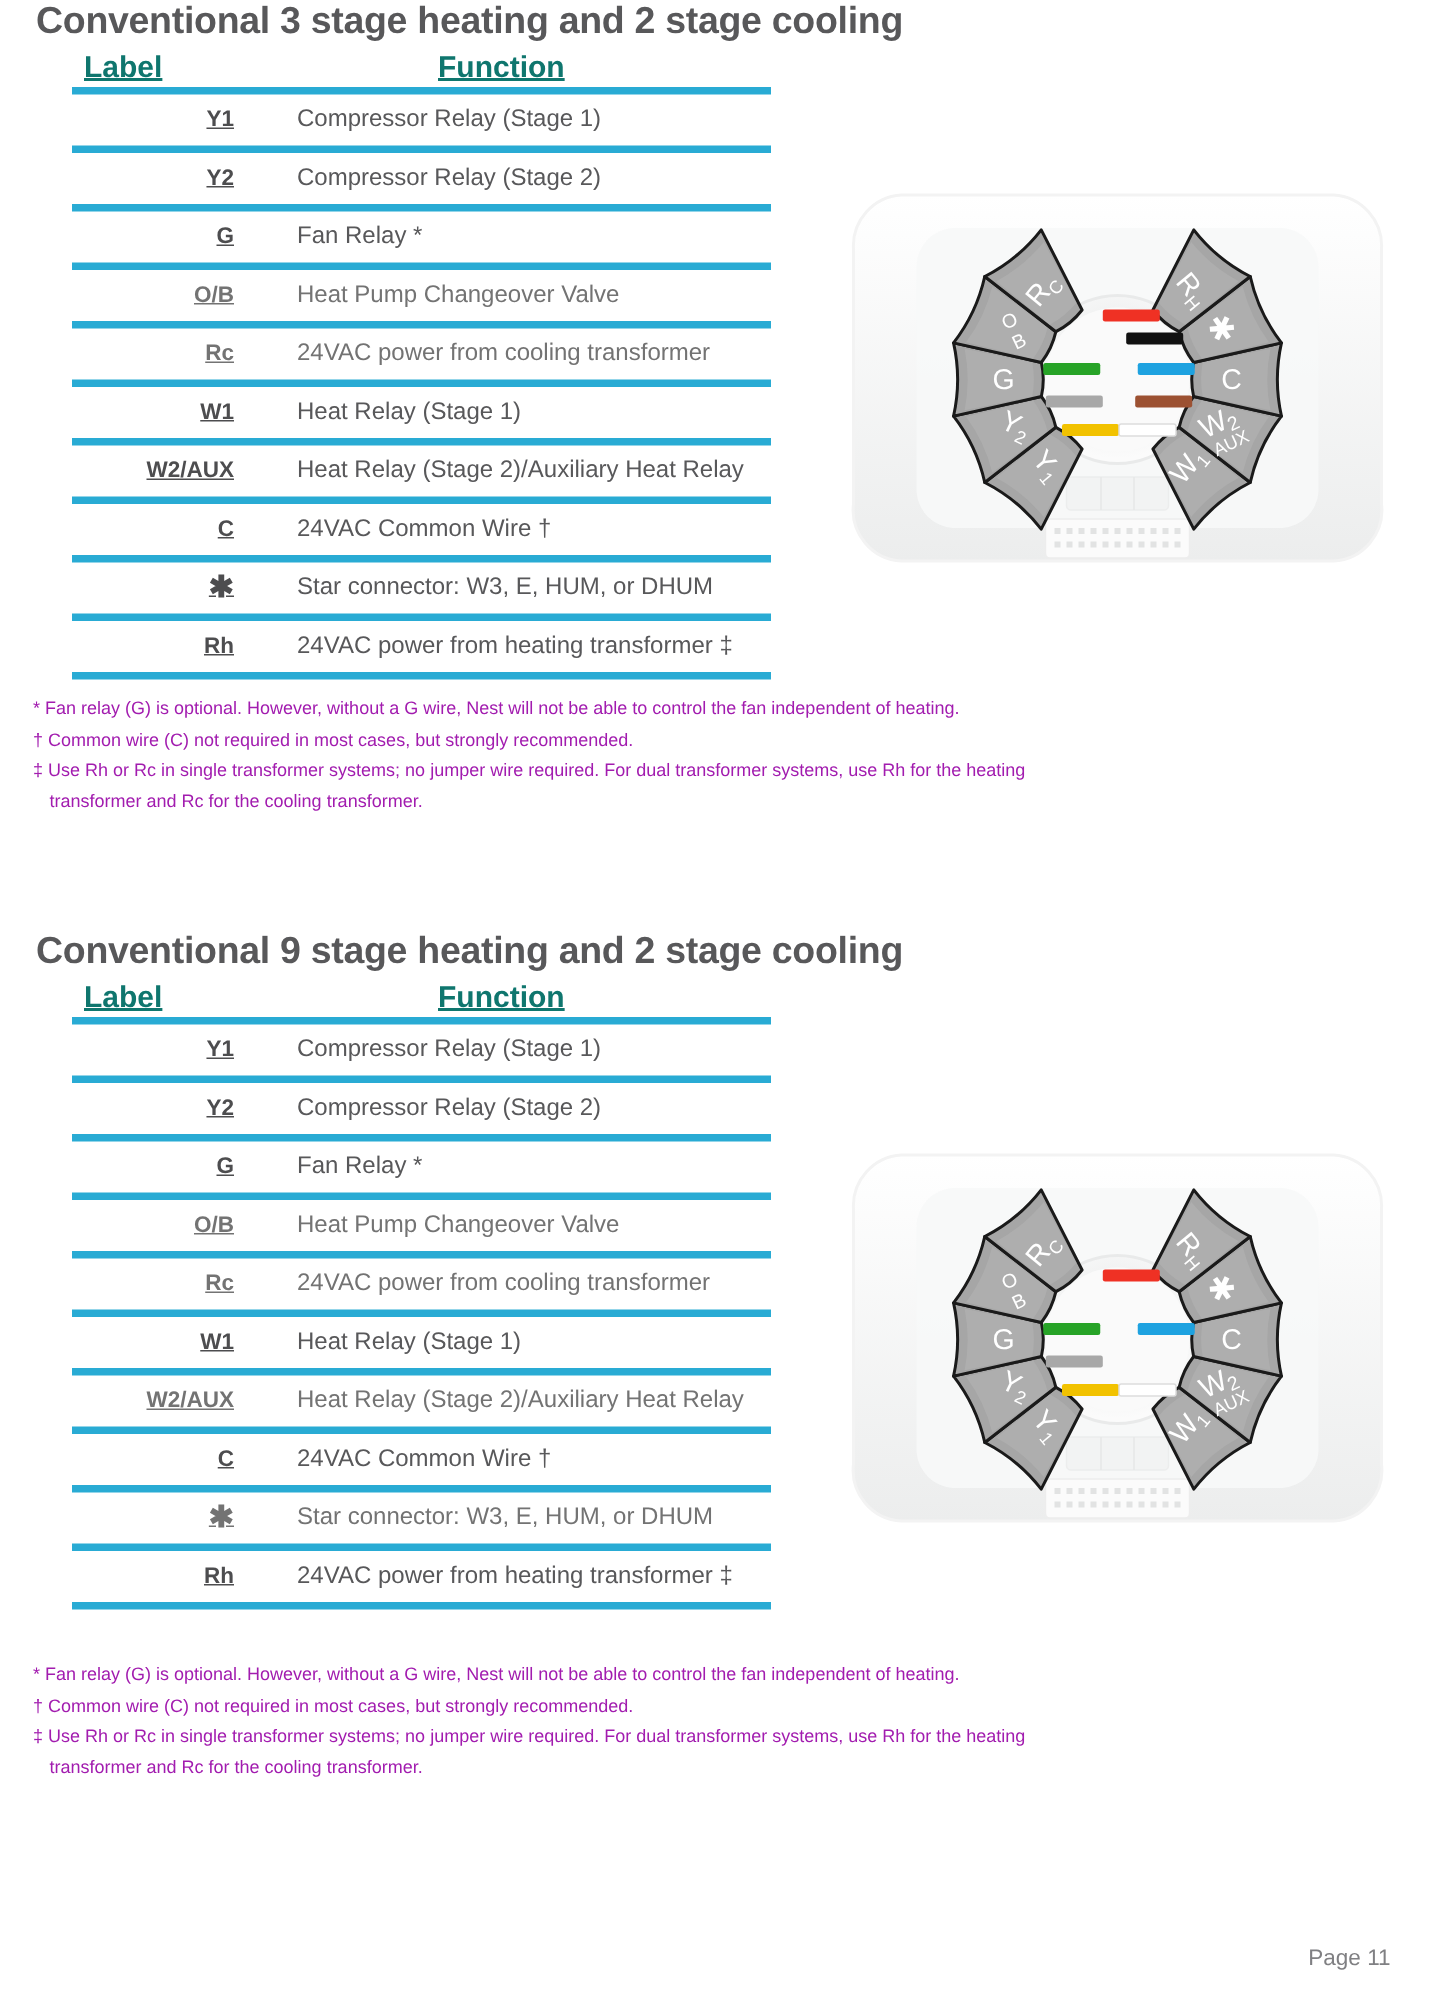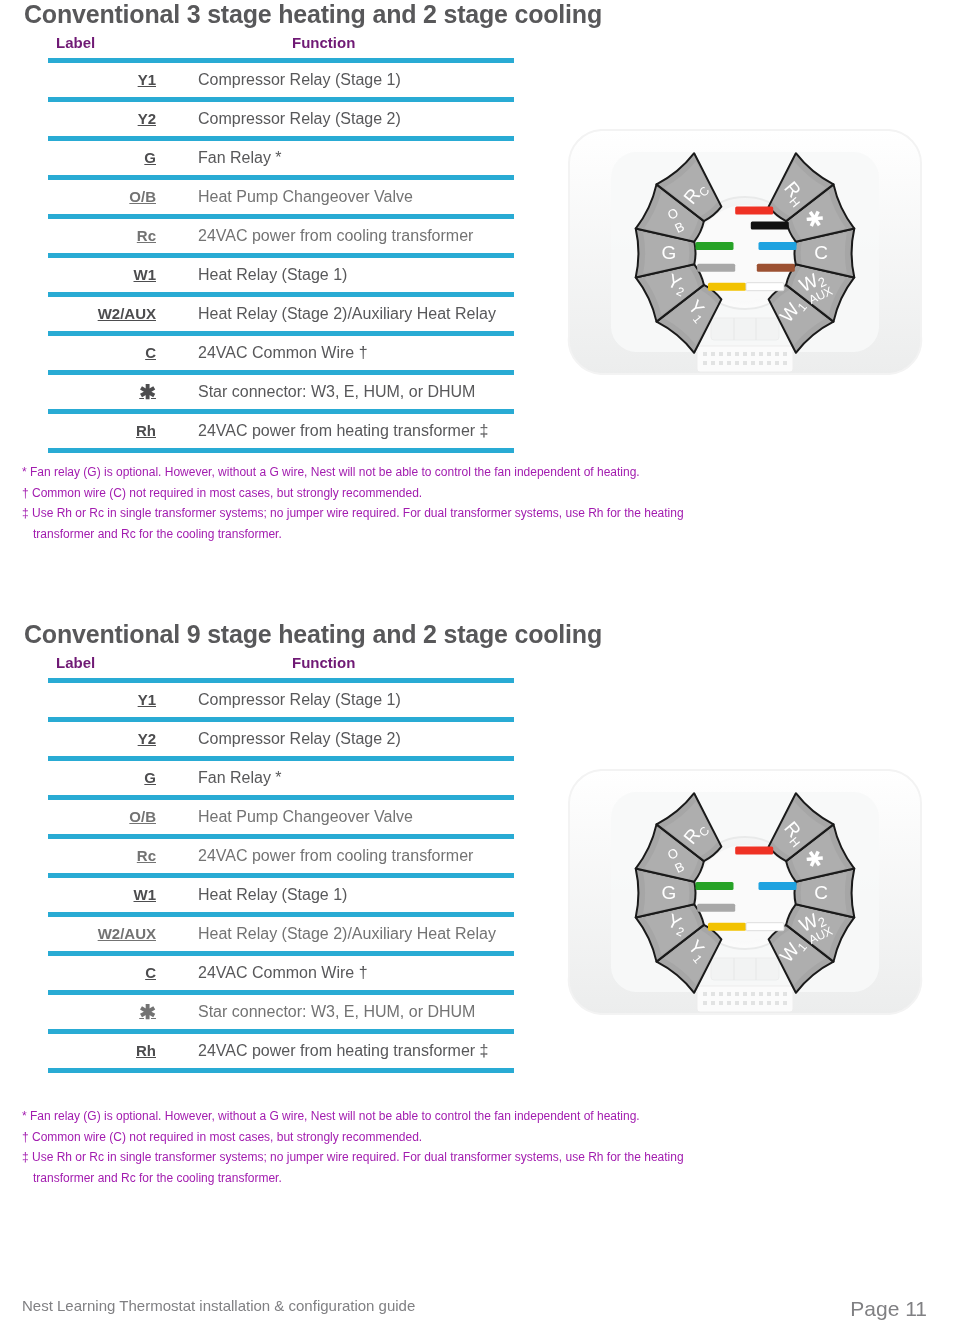--- a/index.html
+++ b/index.html
@@ -27,24 +27,25 @@
     letter-spacing:-0.2px;
     color:#58585a;
     white-space:nowrap;
   }
 
   
   .wire-table{position:absolute;left:48px;top:34px;width:466px;}
   .thead{position:relative;height:24px;}
   .th{
     position:absolute;
-    font-size:15px;
+    font-size:20px;
     font-weight:bold;
-    color:#701a75;
+    color:#0f766e;
     top:0;
+    text-decoration:underline;
   }
   .th.label{left:8px;}
   .th.func{left:244px;text-align:right;}
 
   .rule{
     height:5px;
     background:#29abd4;
     width:466px;
     margin:0;
   }
@@ -445,16 +446,15 @@
           <rect x="163.0" y="160.7" width="38" height="8" rx="1.5" fill="#f2c200" stroke="none" stroke-width="1"></rect>
           <rect x="152.2" y="141.7" width="38" height="8" rx="1.5" fill="#a8a8a8" stroke="none" stroke-width="1"></rect>
           <rect x="150.5" y="120.0" width="38" height="8" rx="1.5" fill="#27a327" stroke="none" stroke-width="1"></rect>
           <rect x="201.0" y="160.7" width="38" height="8" rx="1.5" fill="#ffffff" stroke="#dddddd" stroke-width="1"></rect>
           <rect x="213.5" y="120.0" width="38" height="8" rx="1.5" fill="#1ea2e0" stroke="none" stroke-width="1"></rect>
           <rect x="190.2" y="84.4" width="38" height="8" rx="1.5" fill="#ef3124" stroke="none" stroke-width="1"></rect>
         </svg>
       </div>
   </div>
 
-  <div style="position:absolute;left:22px;top:1297px;font-size:15px;color:#808083;">Nest Learning Thermostat installation &amp; configuration guide</div>
-  <div style="position:absolute;right:22px;top:1297px;font-size:21px;color:#808083;">Page 11</div>
+  <div style="position:absolute;right:22px;top:1297px;font-size:15px;color:#808083;">Page 11</div>
 
 </div>
 
 </body></html>

